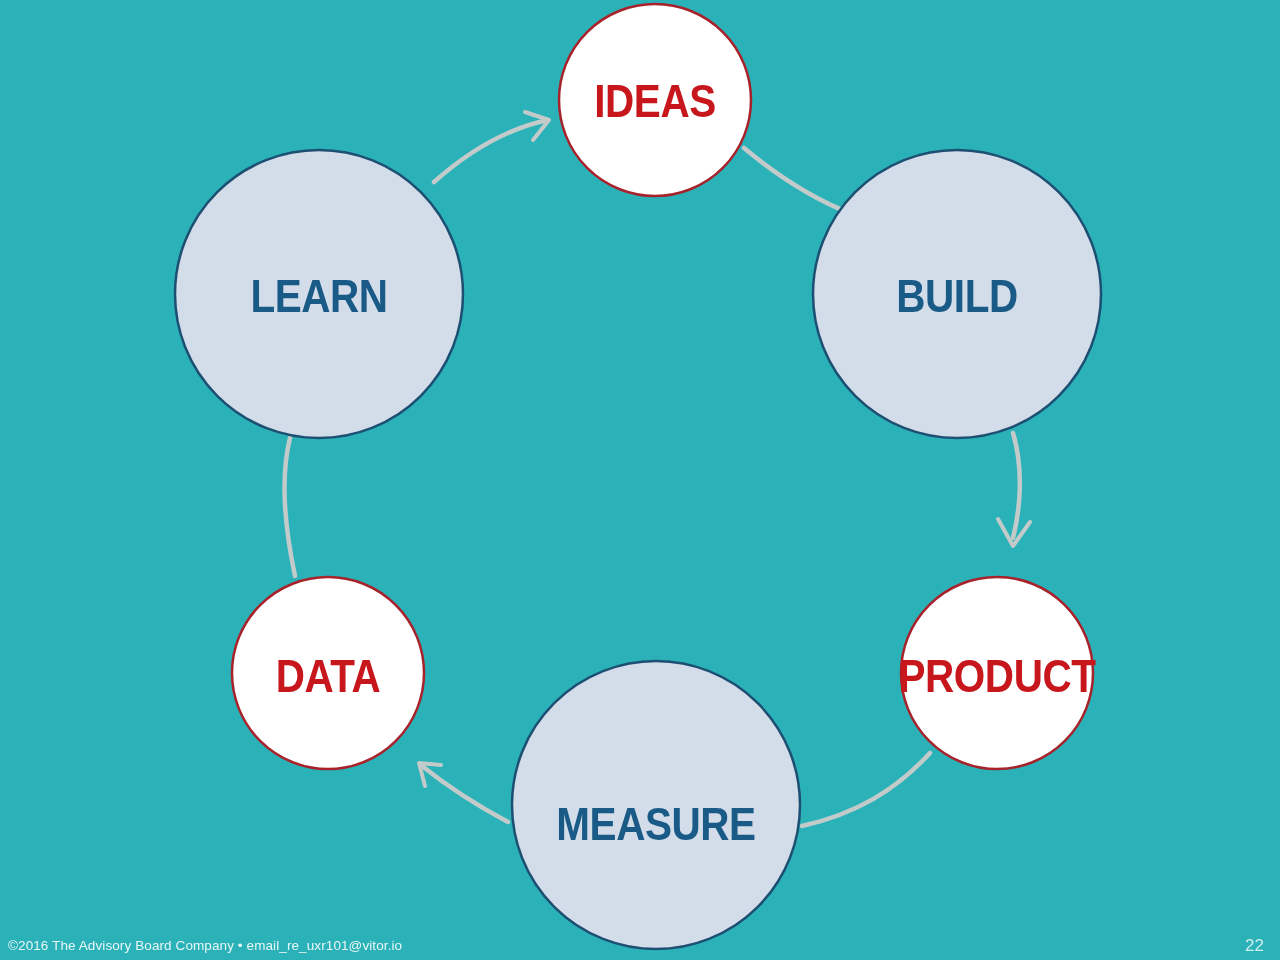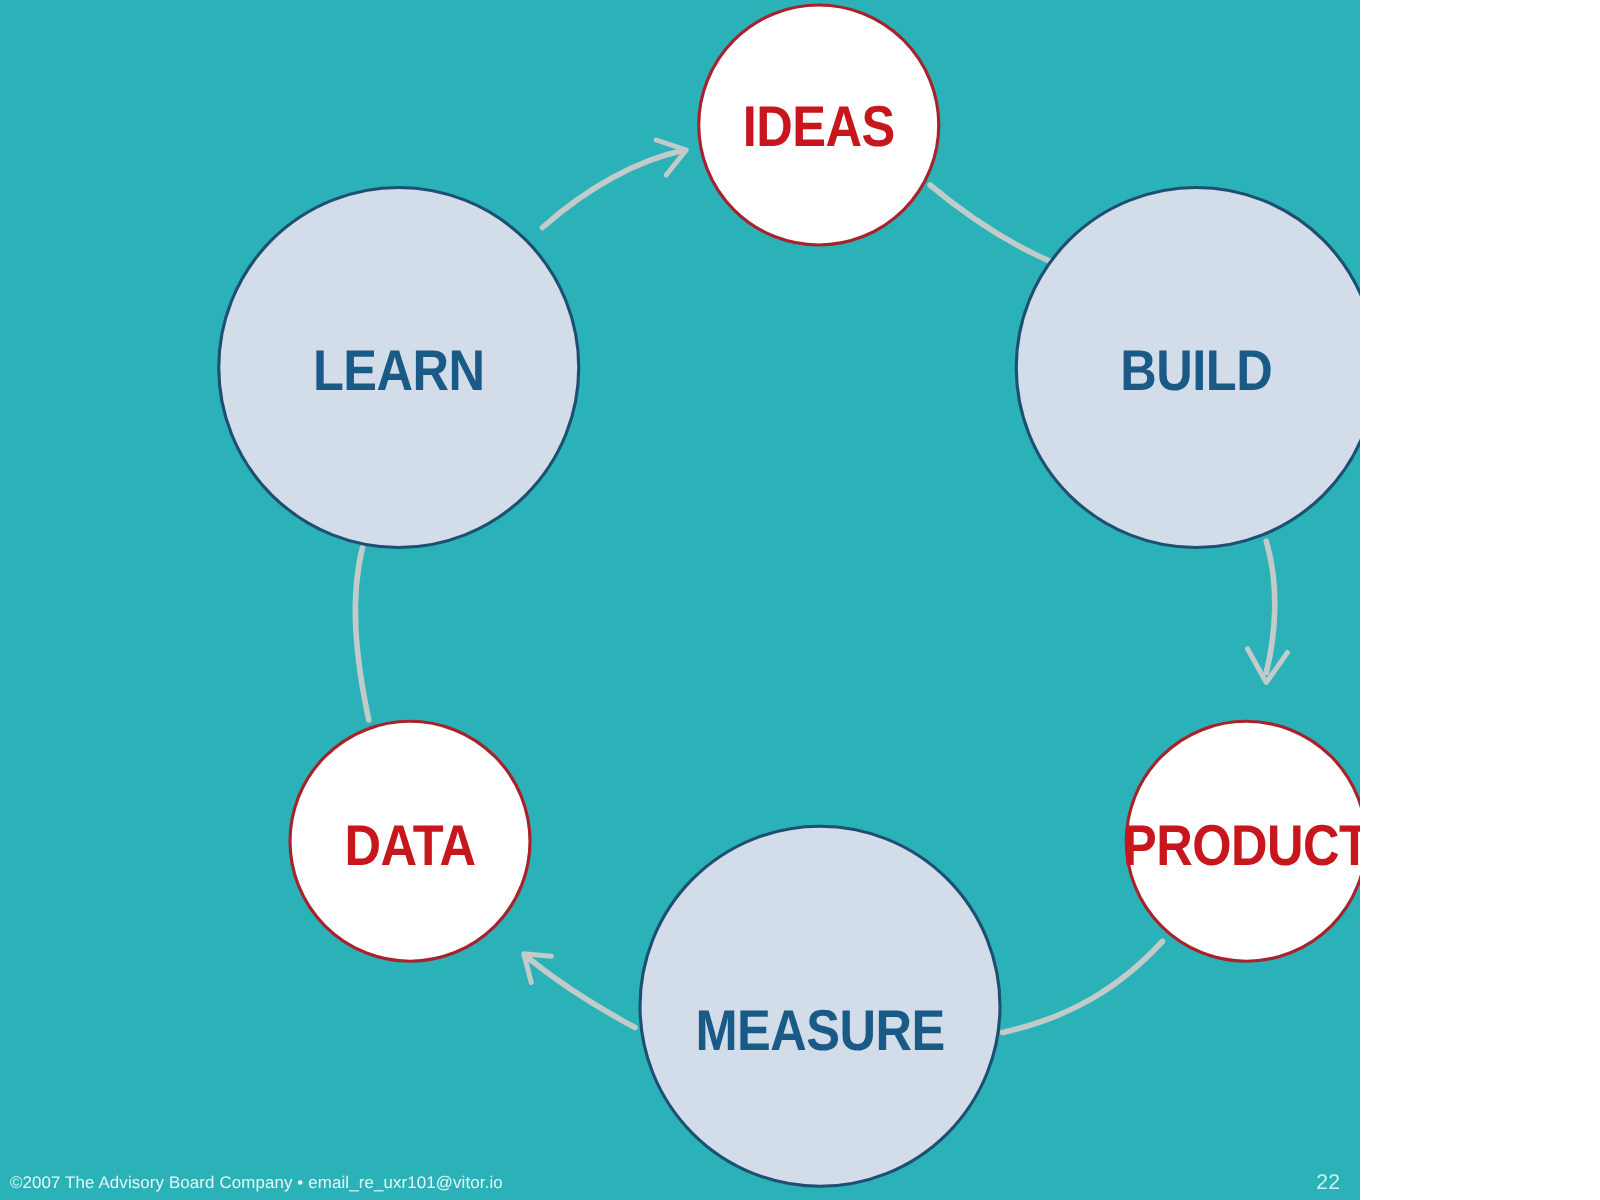--- a/index.html
+++ b/index.html
@@ -7,21 +7,21 @@
     padding: 0;
   }
   body {
     width: 1280px;
     height: 960px;
     overflow: hidden;
     font-family: "Liberation Sans", sans-serif;
   }
   #slide {
     position: relative;
-    width: 1088px;
+    width: 1280px;
     height: 960px;
     background: #2bb2b8;
     overflow: hidden;
   }
   #diagram {
     position: absolute;
     left: 0;
     top: 0;
     width: 1280px;
     height: 960px;
@@ -105,16 +105,16 @@
     </g>
   </svg>
 
   <div class="node-label label-red  lbl-ideas">IDEAS</div>
   <div class="node-label label-blue lbl-build">BUILD</div>
   <div class="node-label label-red  lbl-product">PRODUCT</div>
   <div class="node-label label-blue lbl-measure">MEASURE</div>
   <div class="node-label label-red  lbl-data">DATA</div>
   <div class="node-label label-blue lbl-learn">LEARN</div>
 
-  <div id="footer-text">©2007 The Advisory Board Company • email_re_uxr101@vitor.io</div>
+  <div id="footer-text">©2016 The Advisory Board Company • email_re_uxr101@vitor.io</div>
   <div id="page-number">22</div>
 
 </div>
 
 </body></html>

